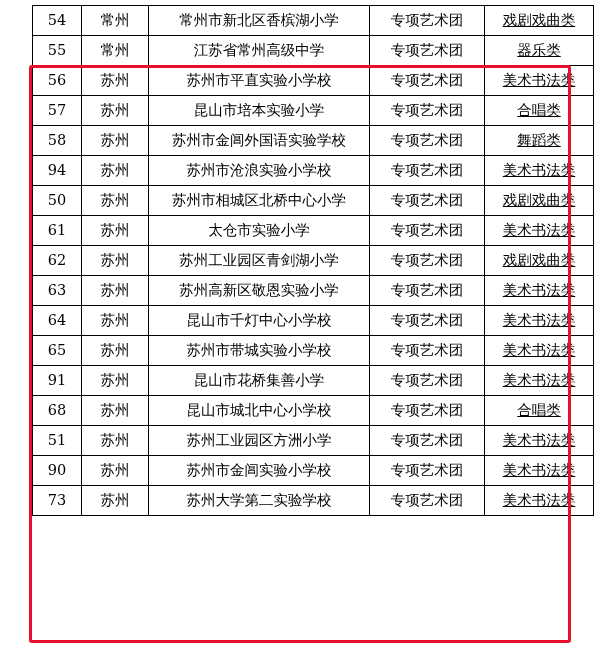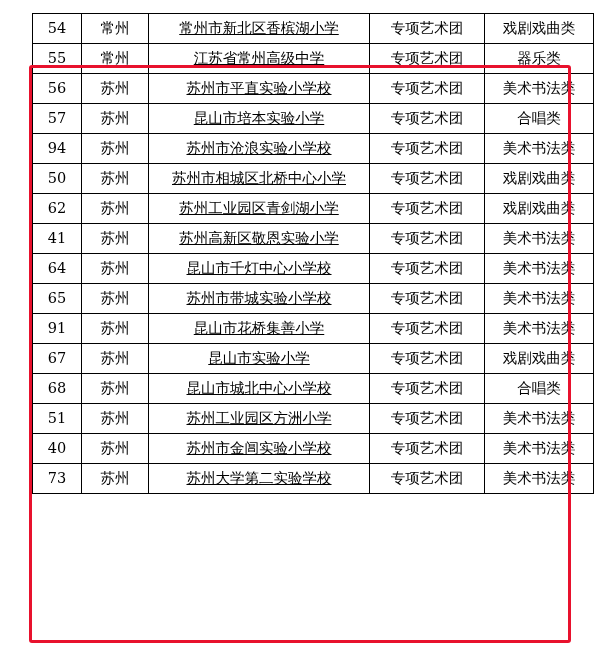--- a/index.html
+++ b/index.html
@@ -12,43 +12,43 @@
     height: 650px;
     font-family: "DejaVu Sans", sans-serif;
     color: #000000;
     overflow: hidden;
   }
   #page {
     position: relative;
     width: 512px;
     height: 650px;
     box-sizing: border-box;
-    padding: 13px 32px 0 32px;
+    padding: 5px 32px 0 32px;
   }
   table.list {
     border-collapse: collapse;
     width: 536px;
     table-layout: fixed;
   }
   table.list td {
     border: 1px solid #000000;
     height: 29px;
     text-align: center;
     vertical-align: middle;
     font-size: 14.5px;
     font-family: "DejaVu Serif", serif;
     line-height: 1.1;
     padding: 0 2px;
     white-space: nowrap;
   }
   td.col-index { width: 44px; }
   td.col-city  { width: 62px; }
-  td.col-name  { width: 216px; text-decoration: underline; }
+  td.col-name  { width: 216px; }
   td.col-type  { width: 110px; }
-  td.col-cat   { width: 104px; }
+  td.col-cat   { width: 104px; text-decoration: underline; }
 
   
   #highlight-box {
     position: absolute;
     left: 29px;
     top: 65px;
     width: 542px;
     height: 578px;
     border: 3px solid #e8112d;
     border-radius: 3px;
@@ -84,42 +84,56 @@
           <td class="col-cat">美术书法类</td>
         </tr>
         <tr>
           <td class="col-index">57</td>
           <td class="col-city">苏州</td>
           <td class="col-name">昆山市培本实验小学</td>
           <td class="col-type">专项艺术团</td>
           <td class="col-cat">合唱类</td>
         </tr>
         <tr>
+          <td class="col-index">58</td>
+          <td class="col-city">苏州</td>
+          <td class="col-name">苏州市金阊外国语实验学校</td>
+          <td class="col-type">专项艺术团</td>
+          <td class="col-cat">舞蹈类</td>
+        </tr>
+        <tr>
           <td class="col-index">94</td>
           <td class="col-city">苏州</td>
           <td class="col-name">苏州市沧浪实验小学校</td>
           <td class="col-type">专项艺术团</td>
           <td class="col-cat">美术书法类</td>
         </tr>
         <tr>
           <td class="col-index">50</td>
           <td class="col-city">苏州</td>
           <td class="col-name">苏州市相城区北桥中心小学</td>
           <td class="col-type">专项艺术团</td>
           <td class="col-cat">戏剧戏曲类</td>
         </tr>
         <tr>
+          <td class="col-index">61</td>
+          <td class="col-city">苏州</td>
+          <td class="col-name">太仓市实验小学</td>
+          <td class="col-type">专项艺术团</td>
+          <td class="col-cat">美术书法类</td>
+        </tr>
+        <tr>
           <td class="col-index">62</td>
           <td class="col-city">苏州</td>
           <td class="col-name">苏州工业园区青剑湖小学</td>
           <td class="col-type">专项艺术团</td>
           <td class="col-cat">戏剧戏曲类</td>
         </tr>
         <tr>
-          <td class="col-index">41</td>
+          <td class="col-index">63</td>
           <td class="col-city">苏州</td>
           <td class="col-name">苏州高新区敬恩实验小学</td>
           <td class="col-type">专项艺术团</td>
           <td class="col-cat">美术书法类</td>
         </tr>
         <tr>
           <td class="col-index">64</td>
           <td class="col-city">苏州</td>
           <td class="col-name">昆山市千灯中心小学校</td>
           <td class="col-type">专项艺术团</td>
@@ -133,42 +147,35 @@
           <td class="col-cat">美术书法类</td>
         </tr>
         <tr>
           <td class="col-index">91</td>
           <td class="col-city">苏州</td>
           <td class="col-name">昆山市花桥集善小学</td>
           <td class="col-type">专项艺术团</td>
           <td class="col-cat">美术书法类</td>
         </tr>
         <tr>
-          <td class="col-index">67</td>
-          <td class="col-city">苏州</td>
-          <td class="col-name">昆山市实验小学</td>
-          <td class="col-type">专项艺术团</td>
-          <td class="col-cat">戏剧戏曲类</td>
-        </tr>
-        <tr>
           <td class="col-index">68</td>
           <td class="col-city">苏州</td>
           <td class="col-name">昆山市城北中心小学校</td>
           <td class="col-type">专项艺术团</td>
           <td class="col-cat">合唱类</td>
         </tr>
         <tr>
           <td class="col-index">51</td>
           <td class="col-city">苏州</td>
           <td class="col-name">苏州工业园区方洲小学</td>
           <td class="col-type">专项艺术团</td>
           <td class="col-cat">美术书法类</td>
         </tr>
         <tr>
-          <td class="col-index">40</td>
+          <td class="col-index">90</td>
           <td class="col-city">苏州</td>
           <td class="col-name">苏州市金阊实验小学校</td>
           <td class="col-type">专项艺术团</td>
           <td class="col-cat">美术书法类</td>
         </tr>
         <tr>
           <td class="col-index">73</td>
           <td class="col-city">苏州</td>
           <td class="col-name">苏州大学第二实验学校</td>
           <td class="col-type">专项艺术团</td>

